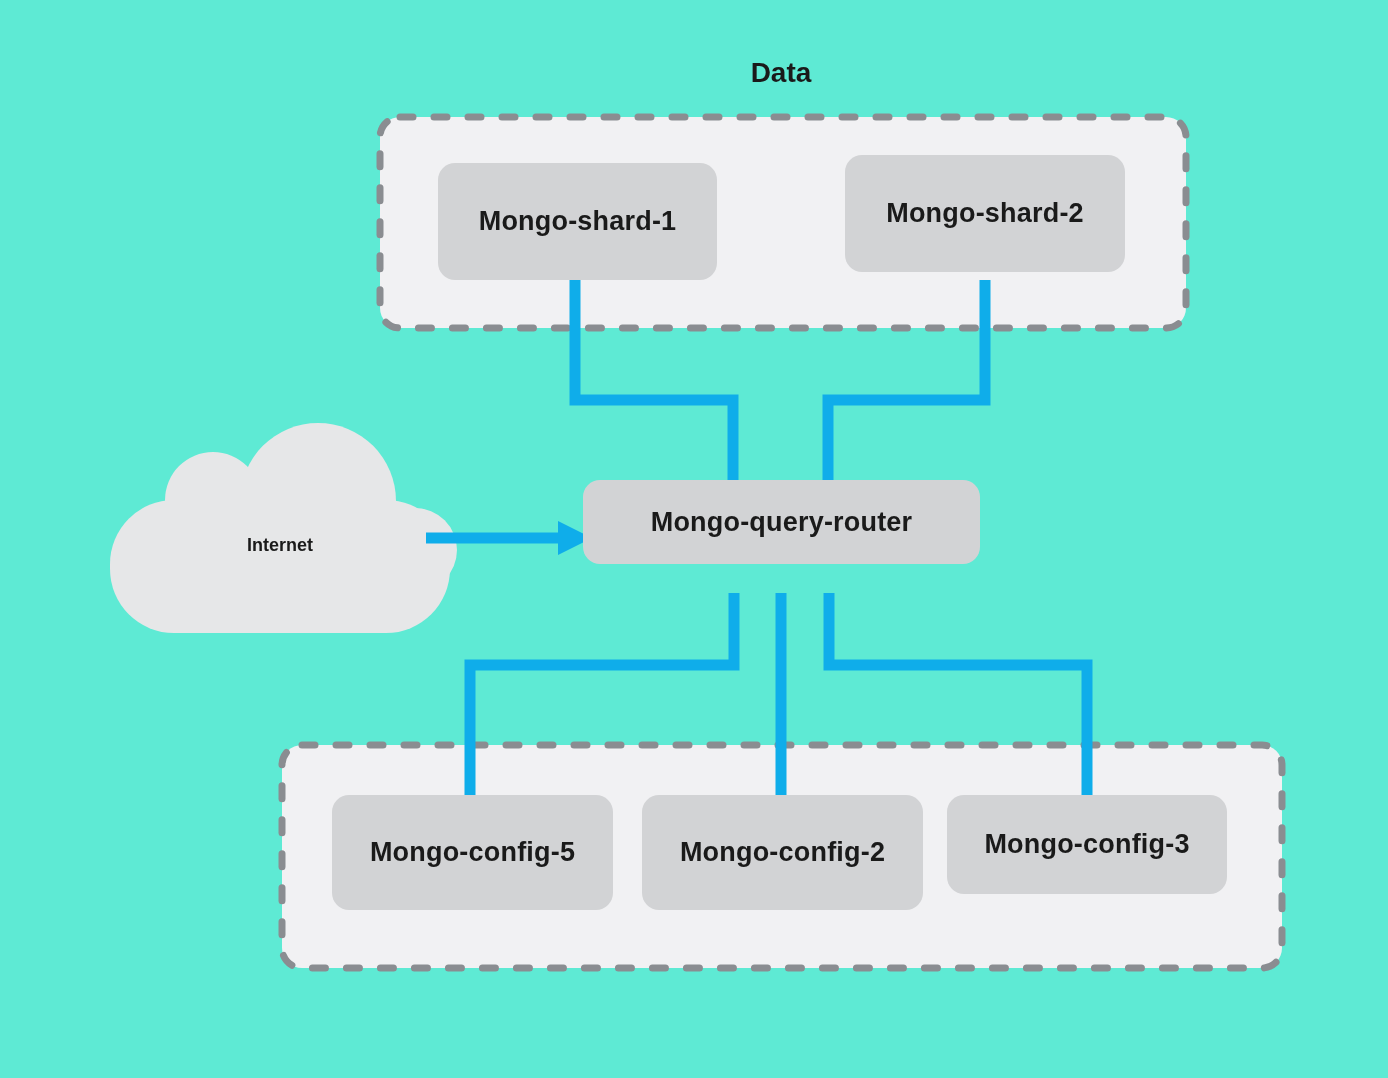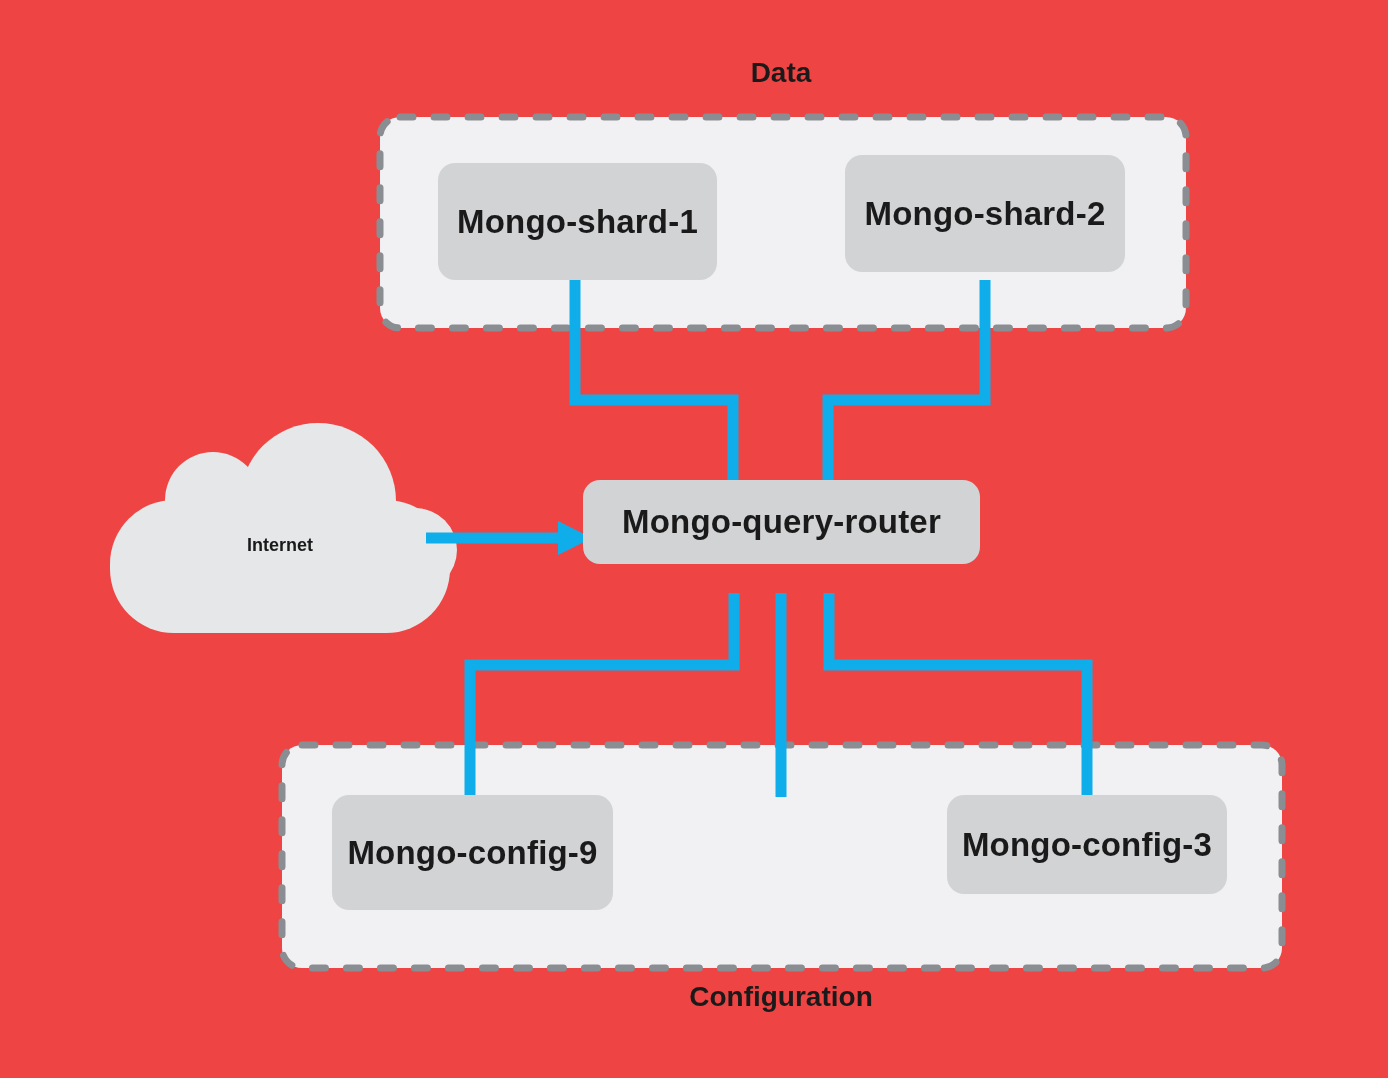--- a/index.html
+++ b/index.html
@@ -7,21 +7,21 @@
     --node-fill:#d2d3d5;
     --group-fill:#f1f1f3;
     --group-stroke:#8a8d91;
     --cloud-fill:#e6e7e8;
     --ink:#1a1a1a;
   }
   html,body{margin:0;padding:0;background:#ffffff;}
   .canvas{
     position:relative;
     width:1388px;height:1078px;
-    background:#ef4444;
+    background:#5eead4;
     font-family:"Liberation Sans", sans-serif;
     overflow:hidden;
   }
   .layer{position:absolute;left:0;top:0;}
   .group-rect{
     fill:var(--group-fill);
     stroke:var(--group-stroke);
     stroke-width:7;
     stroke-linecap:round;
     stroke-dasharray:13 21;
@@ -37,21 +37,21 @@
   .cloud-part{fill:var(--cloud-fill);}
   .node{
     position:absolute;
     background:var(--node-fill);
     border-radius:17px;
     display:flex;
     align-items:center;
     justify-content:center;
     color:var(--ink);
     font-weight:700;
-    font-size:33px;
+    font-size:27px;
     letter-spacing:0.2px;
     white-space:nowrap;
   }
   .big-label{
     position:absolute;
     color:var(--ink);
     font-weight:700;
     font-size:28px;
     text-align:center;
     white-space:nowrap;
@@ -88,33 +88,35 @@
     <path class="conn" d="M781,593 L781,797"></path>
     <path class="conn" d="M829,593 L829,665 L1087,665 L1087,797"></path>
 
     <g>
       <path class="conn" d="M426,538 L562,538"></path>
       <polygon class="arrow-head" points="558,521 558,555 592,538"></polygon>
     </g>
   </svg>
 
   <div class="big-label" style="left:681px;top:57px;width:200px;">Data</div>
-  <div class="big-label" style="left:631px;top:981px;width:300px;">Configuration</div>
 
   <div class="internet-label" style="left:175px;top:535px;width:210px;">Internet</div>
 
   <div class="node" style="left:438px;top:163px;width:279px;height:117px;">
     <span>Mongo-shard-1</span>
   </div>
   <div class="node" style="left:845px;top:155px;width:280px;height:117px;">
     <span>Mongo-shard-2</span>
   </div>
   <div class="node" style="left:583px;top:480px;width:397px;height:84px;">
     <span>Mongo-query-router</span>
   </div>
   <div class="node" style="left:332px;top:795px;width:281px;height:115px;">
-    <span>Mongo-config-9</span>
+    <span>Mongo-config-5</span>
+  </div>
+  <div class="node" style="left:642px;top:795px;width:281px;height:115px;">
+    <span>Mongo-config-2</span>
   </div>
   <div class="node" style="left:947px;top:795px;width:280px;height:99px;">
     <span>Mongo-config-3</span>
   </div>
 
 </div>
 
 </body></html>

